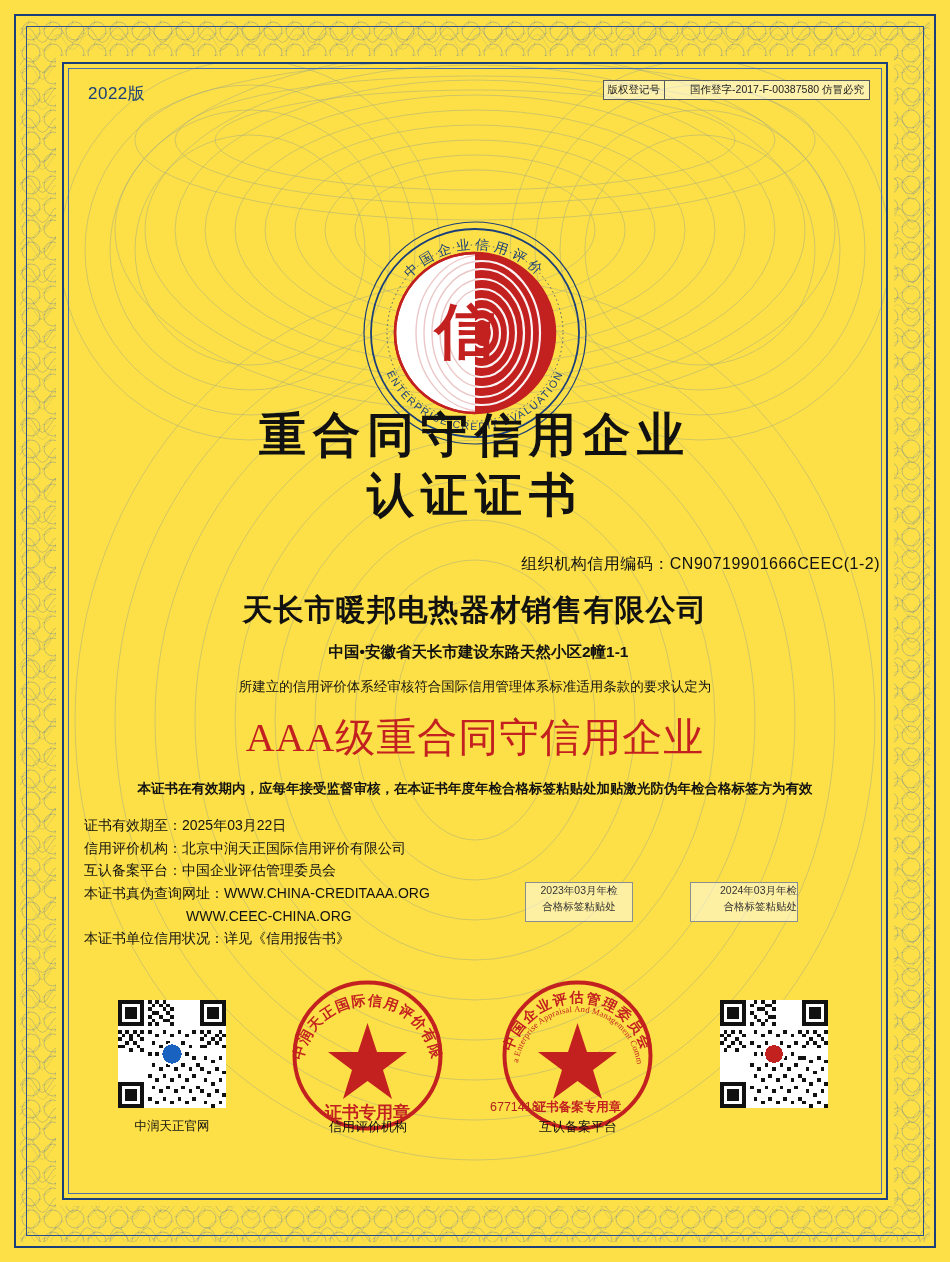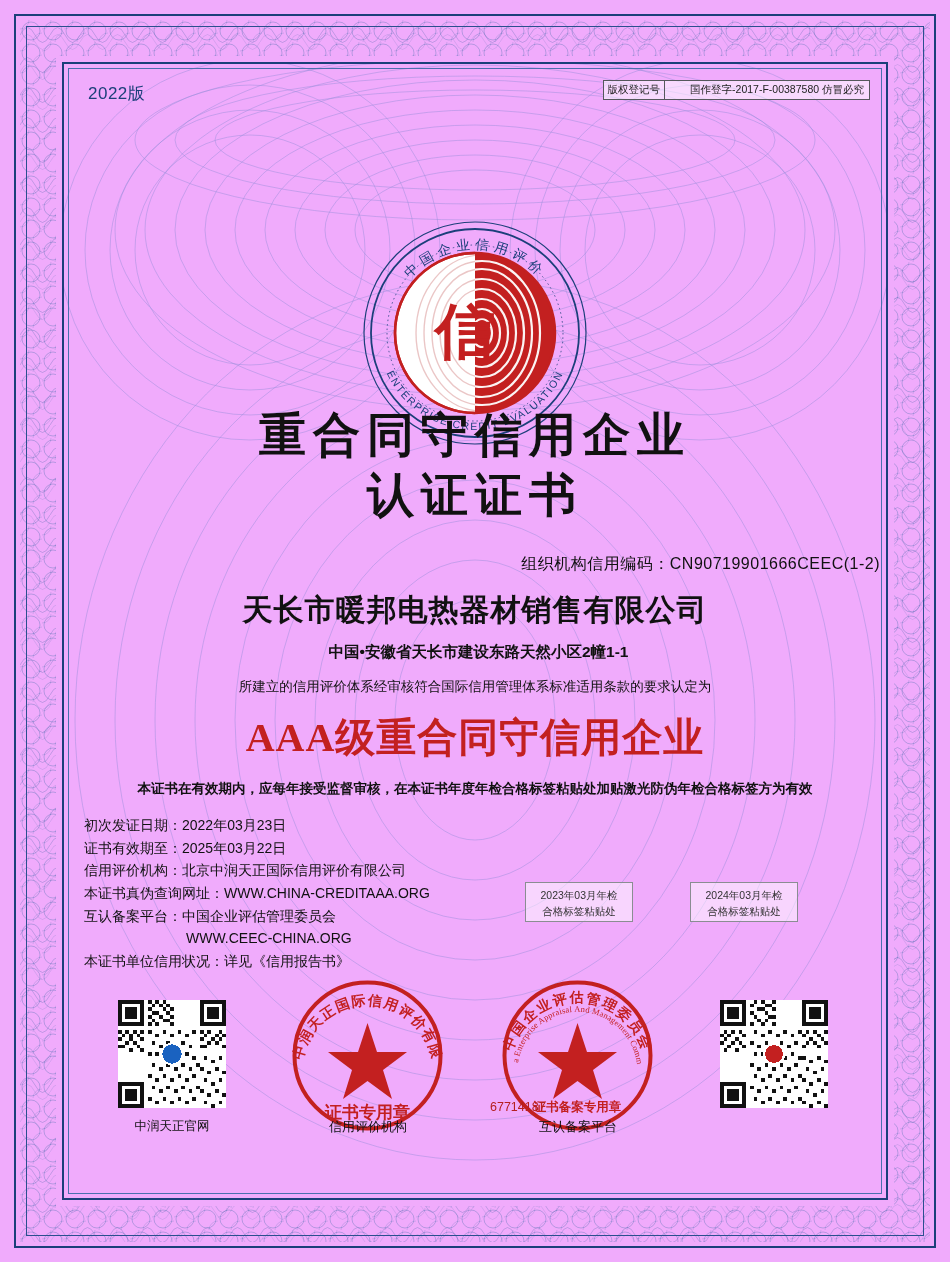--- a/index.html
+++ b/index.html
@@ -13,21 +13,21 @@
     font-family: "Liberation Sans", sans-serif;
     overflow: hidden;
     position: relative;
   }
 
   
   .cert-page {
     position: absolute;
     left: 0; top: 0;
     width: 950px; height: 1262px;
-    background: #f0abfc;
+    background: #fde047;
     box-sizing: border-box;
   }
   .frame-outer {
     position: absolute;
     left: 14px; top: 14px; right: 14px; bottom: 14px;
     border: 2px solid #1b3f7a;
     box-sizing: border-box;
   }
   .frame-inner {
     position: absolute;
@@ -149,21 +149,21 @@
     font-size: 13.5px;
     color: #111;
   }
   .grade {
     position: absolute;
     left: 0; right: 0;
     top: 640px;
     text-align: center;
     font-family: "Liberation Serif", serif;
     font-size: 40px;
-    font-weight: bold;
+    font-weight: normal;
     color: #c32020;
     letter-spacing: 1px;
   }
   .notice {
     position: absolute;
     left: 0; right: 0;
     top: 710px;
     text-align: center;
     font-size: 13.5px;
     font-weight: bold;
@@ -189,26 +189,25 @@
   
   .insp-box {
     position: absolute;
     width: 108px;
     height: 40px;
     border: 1px solid #8a8d92;
     font-size: 10.5px;
     color: #333;
     text-align: center;
     line-height: 1.5;
-    padding-top: 5px;
     box-sizing: border-box;
     background: rgba(255,255,255,0.5);
   }
   .insp-1 { left: 455px; top: 812px; }
-  .insp-2 { left: 620px; top: 812px; }
+  .insp-2 { left: 620px; top: 812px; text-align: right; }
 
   
   .bottom-row {
     position: absolute;
     left: 0; right: 0;
     top: 920px;
     height: 200px;
   }
   .qr {
     position: absolute;
@@ -396,33 +395,30 @@
     </div>
 
     <div class="company-name">天长市暖邦电热器材销售有限公司</div>
     <div class="company-address">中国•安徽省天长市建设东路天然小区2幢1-1</div>
     <div class="statement">所建立的信用评价体系经审核符合国际信用管理体系标准适用条款的要求认定为</div>
     <div class="grade">AAA级重合同守信用企业</div>
     <div class="notice">本证书在有效期内，应每年接受监督审核，在本证书年度年检合格标签粘贴处加贴激光防伪年检合格标签方为有效</div>
 
     <div class="details">
       <div class="row">
-        <span class="lbl">初次发证日期：</span><span class="val">2022年03月23日</span>
-      </div>
-      <div class="row">
         <span class="lbl">证书有效期至：</span><span class="val">2025年03月22日</span>
       </div>
       <div class="row">
         <span class="lbl">信用评价机构：</span><span class="val">北京中润天正国际信用评价有限公司</span>
       </div>
       <div class="row">
-        <span class="lbl">本证书真伪查询网址：</span><span class="val">WWW.CHINA-CREDITAAA.ORG</span>
+        <span class="lbl">互认备案平台：</span><span class="val">中国企业评估管理委员会</span>
       </div>
       <div class="row">
-        <span class="lbl">互认备案平台：</span><span class="val">中国企业评估管理委员会</span>
+        <span class="lbl">本证书真伪查询网址：</span><span class="val">WWW.CHINA-CREDITAAA.ORG</span>
       </div>
       <div class="row url-line">
         <span class="val">WWW.CEEC-CHINA.ORG</span>
       </div>
       <div class="row">
         <span class="lbl">本证书单位信用状况：</span><span class="val">详见《信用报告书》</span>
       </div>
     </div>
 
     <div class="insp-box insp-1">

